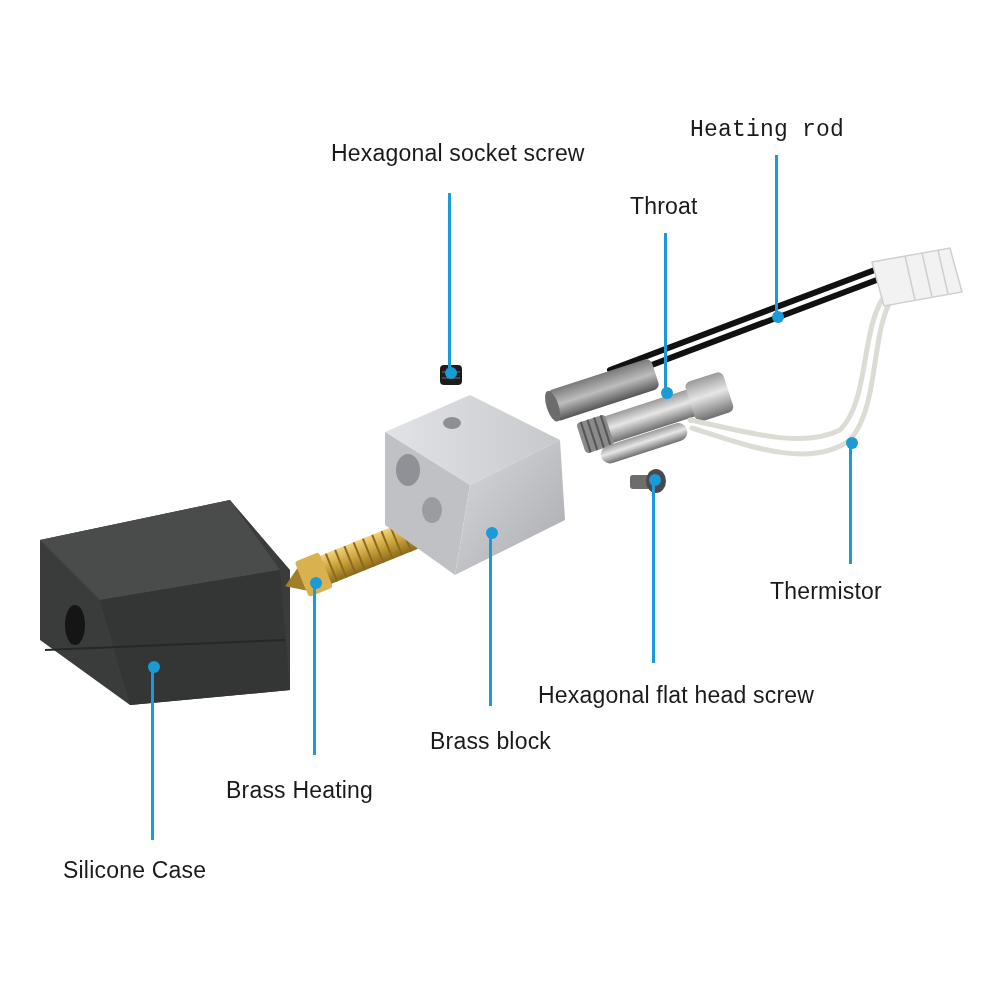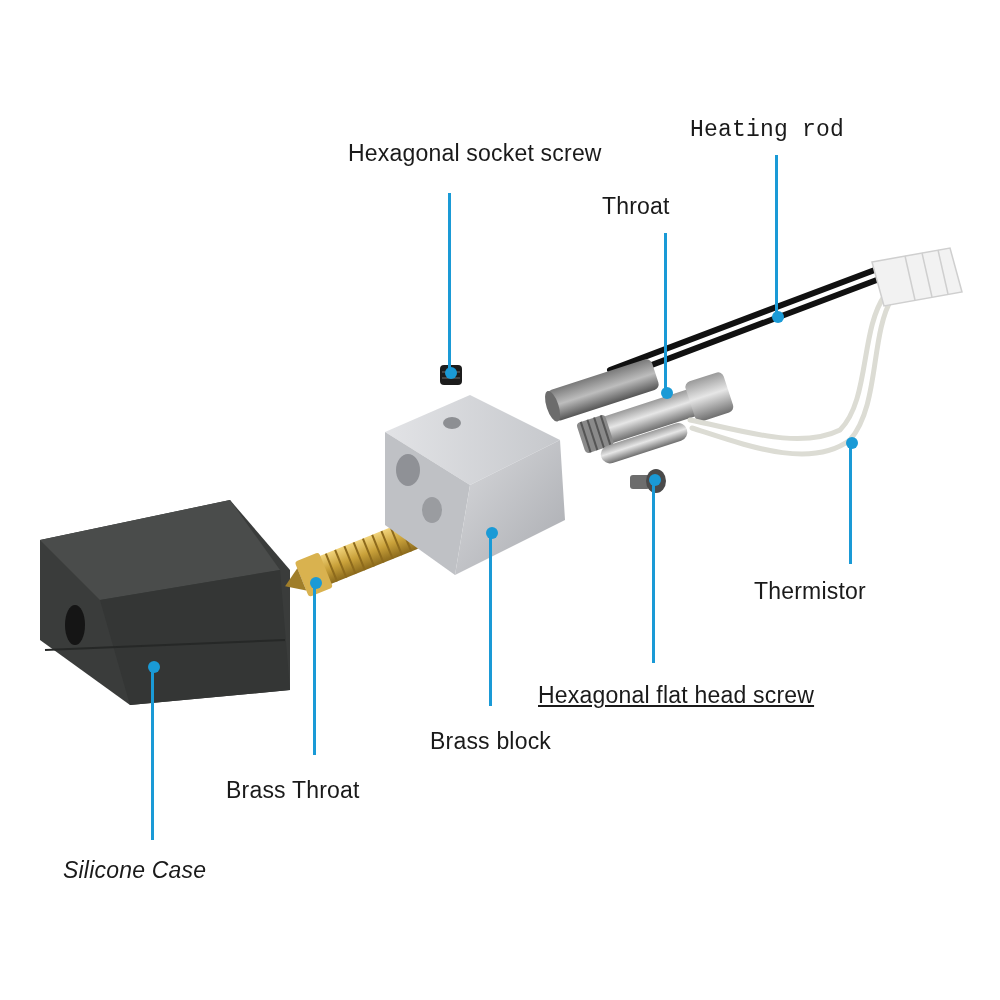--- a/index.html
+++ b/index.html
@@ -144,20 +144,20 @@
 
 <div class="leader" style="left:489px;top:533px;height:173px;"></div>
 <div class="dot" style="left:490px;top:533px;"></div>
 
 <div class="leader" style="left:313px;top:583px;height:172px;"></div>
 <div class="dot" style="left:314px;top:583px;"></div>
 
 <div class="leader" style="left:151px;top:667px;height:173px;"></div>
 <div class="dot" style="left:152px;top:667px;"></div>
 
-<div class="label" style="left:331px;top:140px;margin-left:17px;">Hexagonal socket screw</div>
+<div class="label" style="left:331px;top:140px;">Hexagonal socket screw</div>
 <div class="label" style="left:690px;top:117px;font-family:Liberation Mono, monospace;">Heating rod</div>
-<div class="label" style="left:602px;top:193px;">Throat</div>
-<div class="label" style="left:754px;top:578px;">Thermistor</div>
-<div class="label" style="left:538px;top:682px;text-decoration:underline;">Hexagonal flat head screw</div>
+<div class="label" style="left:630px;top:193px;">Throat</div>
+<div class="label" style="left:770px;top:578px;">Thermistor</div>
+<div class="label" style="left:538px;top:682px;">Hexagonal flat head screw</div>
 <div class="label" style="left:430px;top:728px;">Brass block</div>
-<div class="label" style="left:226px;top:777px;">Brass Throat</div>
-<div class="label" style="left:63px;top:857px;font-style:italic;">Silicone Case</div>
+<div class="label" style="left:226px;top:777px;">Brass Heating</div>
+<div class="label" style="left:63px;top:857px;">Silicone Case</div>
 
 </body></html>

